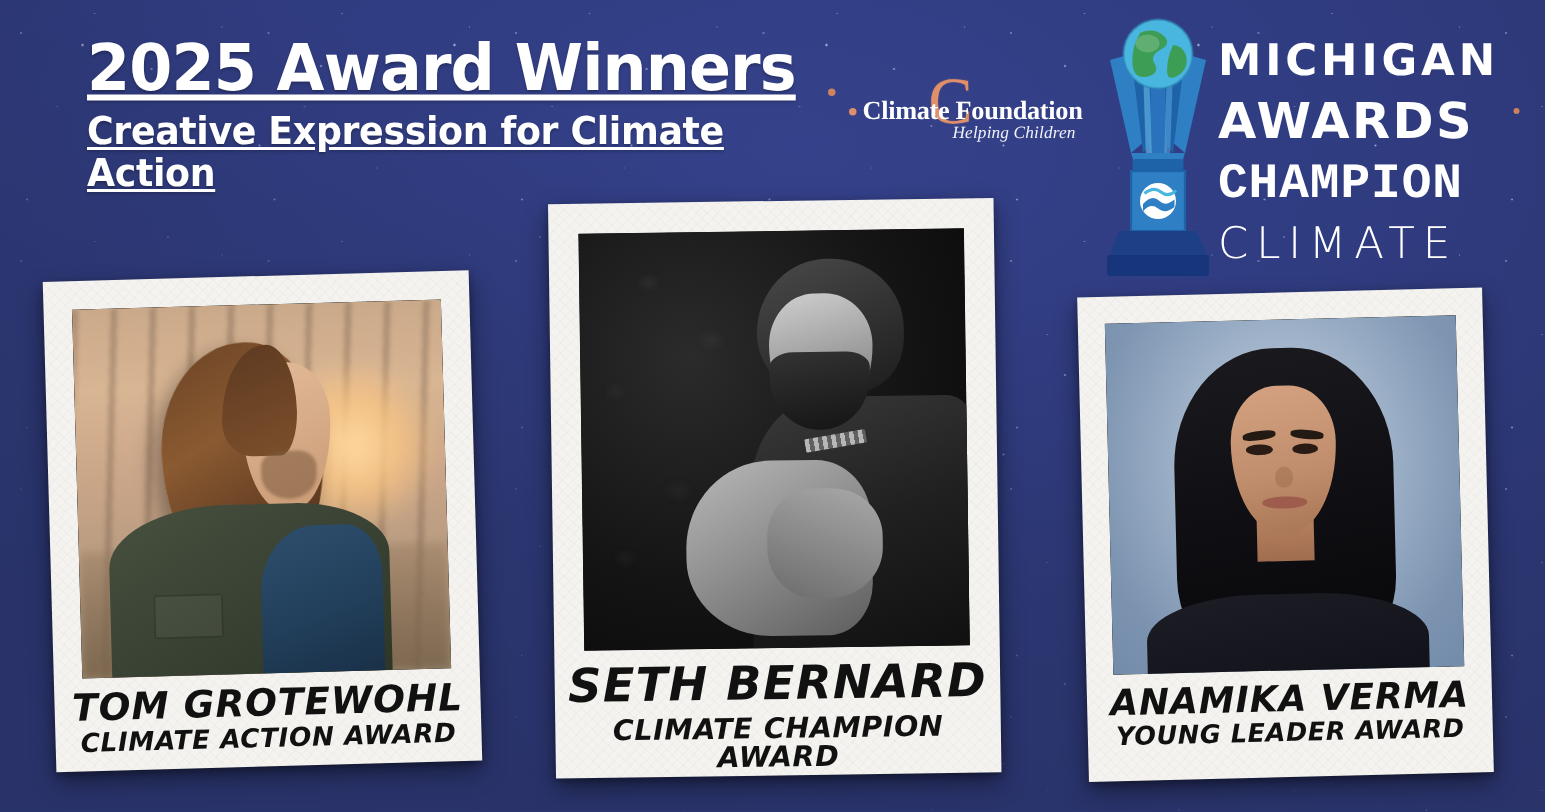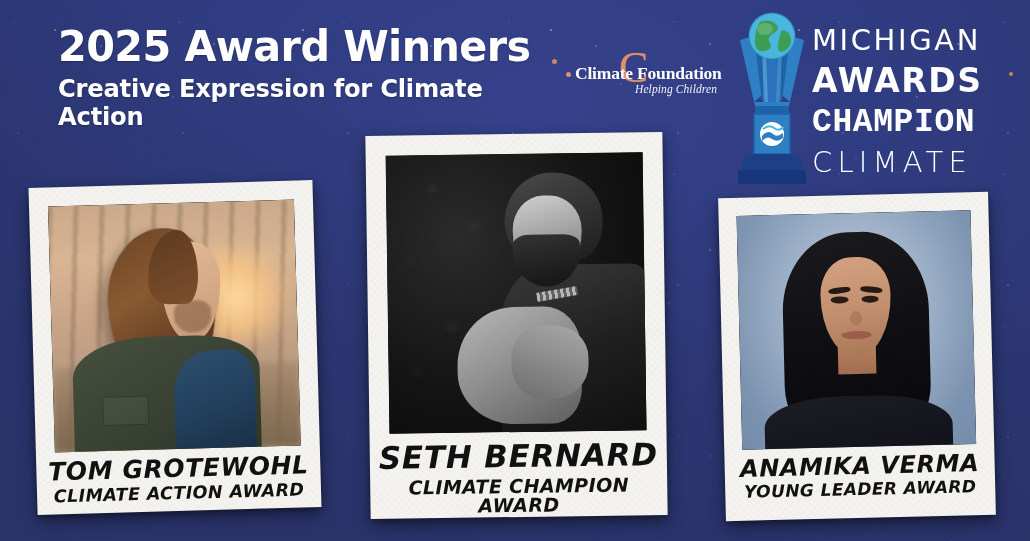--- a/index.html
+++ b/index.html
@@ -41,21 +41,21 @@
   }
   
   .starmask{
     position:absolute;inset:0;pointer-events:none;
     background:linear-gradient(200deg, rgba(43,54,114,0) 34%, rgba(42,52,108,.72) 66%, rgba(41,51,106,.95) 88%);
   }
   .orange-speck{position:absolute;width:5px;height:5px;border-radius:50%;
     background:#e08a5c;opacity:.9;}
 
   
-  #headline{position:absolute;left:58px;top:24px;width:520px;color:#fff;}
+  #headline{position:absolute;left:58px;top:24px;width:520px;color:#fff;text-decoration:underline;}
   #headline .l1{
     font-size:43px;font-weight:bold;letter-spacing:-.6px;line-height:1.06;
     font-family:"DejaVu Sans","Liberation Sans",sans-serif;
     transform:scaleX(.96);transform-origin:left center;
     text-shadow:0 1px 2px rgba(0,0,0,.25);
   }
   #headline .l2{
     font-size:25.5px;font-weight:bold;letter-spacing:-.25px;line-height:1.12;margin-top:4px;
     font-family:"DejaVu Sans","Liberation Sans",sans-serif;
     transform:scaleX(.95);transform-origin:left center;
@@ -75,21 +75,21 @@
     font-family:"Liberation Serif","DejaVu Serif",serif;letter-spacing:-.2px;white-space:nowrap;
   }
   #colina .tag{
     position:absolute;left:72px;top:31px;color:#f0f2fa;font-size:11.5px;font-style:italic;
     font-family:Liberation Serif, serif;white-space:nowrap;letter-spacing:.1px;
   }
 
   
   #mccal{position:absolute;left:726px;top:4px;width:300px;height:178px;}
   #mccal .txt{position:absolute;left:86px;top:22px;color:#fff;line-height:1;}
-  #mccal .t-mi{font-size:29px;font-weight:400;letter-spacing:2.6px;
+  #mccal .t-mi{font-size:29px;font-weight:700;letter-spacing:2.6px;
     font-family:"DejaVu Sans","Liberation Sans",sans-serif;}
   #mccal .t-cl{font-size:33px;font-weight:bold;letter-spacing:1.6px;margin-top:9px;
     font-family:"DejaVu Sans","Liberation Sans",sans-serif;}
   #mccal .t-ch{font-size:33px;font-weight:bold;letter-spacing:.6px;margin-top:9px;
     font-family:Liberation Mono, monospace;}
   #mccal .t-aw{font-size:29px;font-weight:300;letter-spacing:5.2px;margin-top:9px;
     font-family:"DejaVu Sans","Liberation Sans",sans-serif;}
 
   
   .polaroid{

